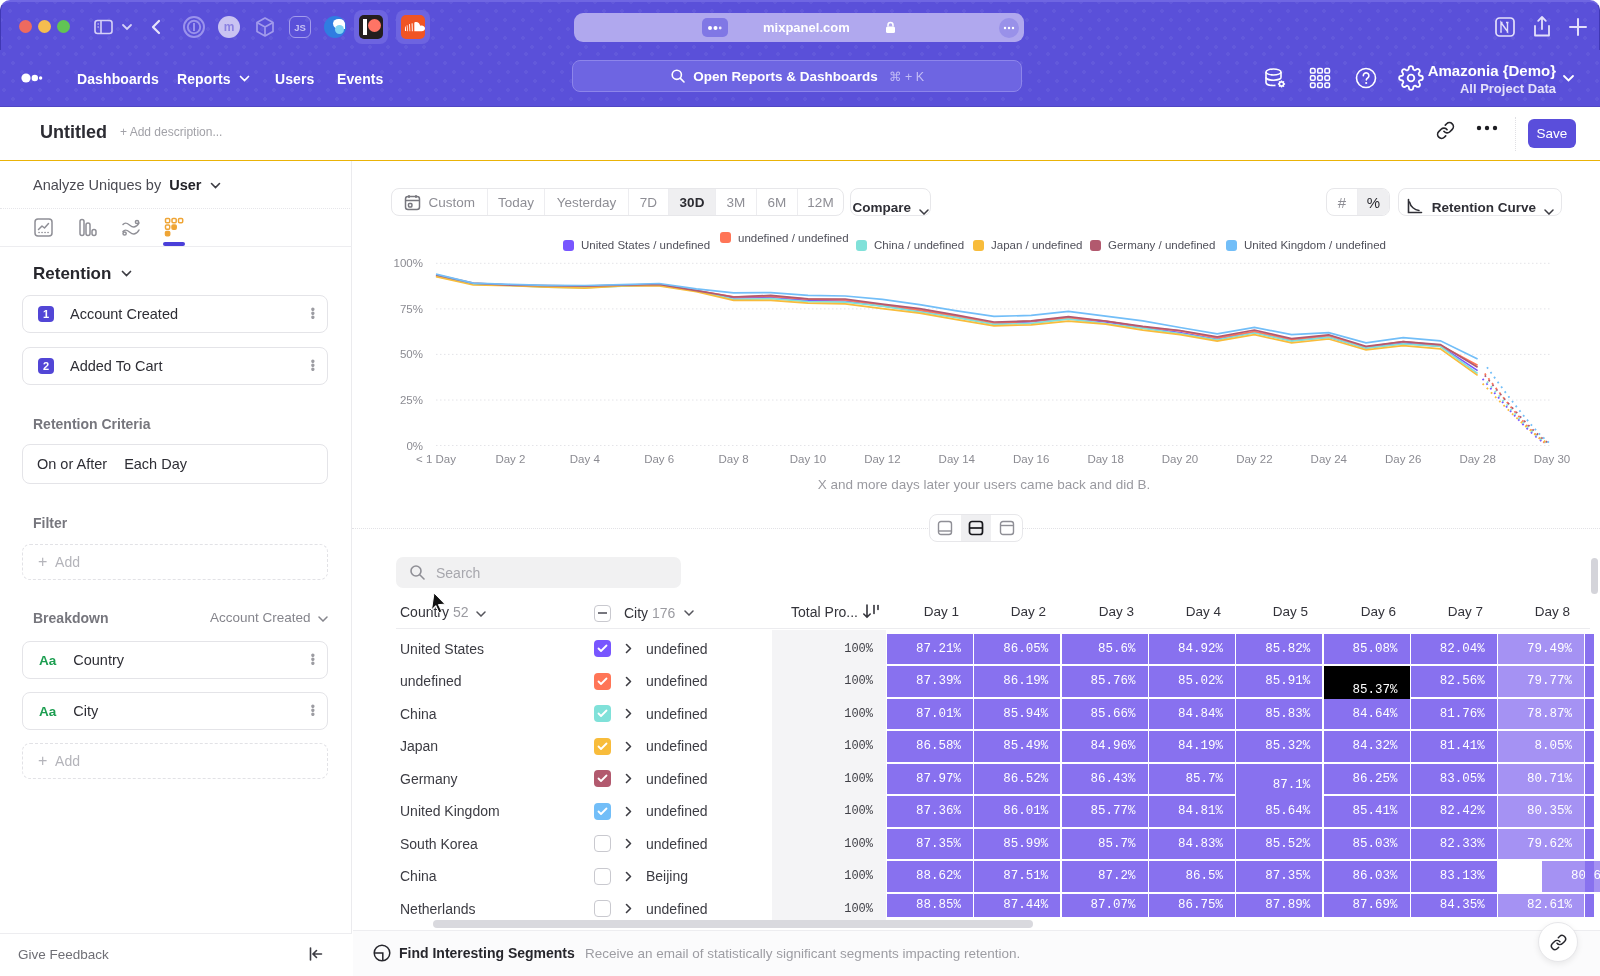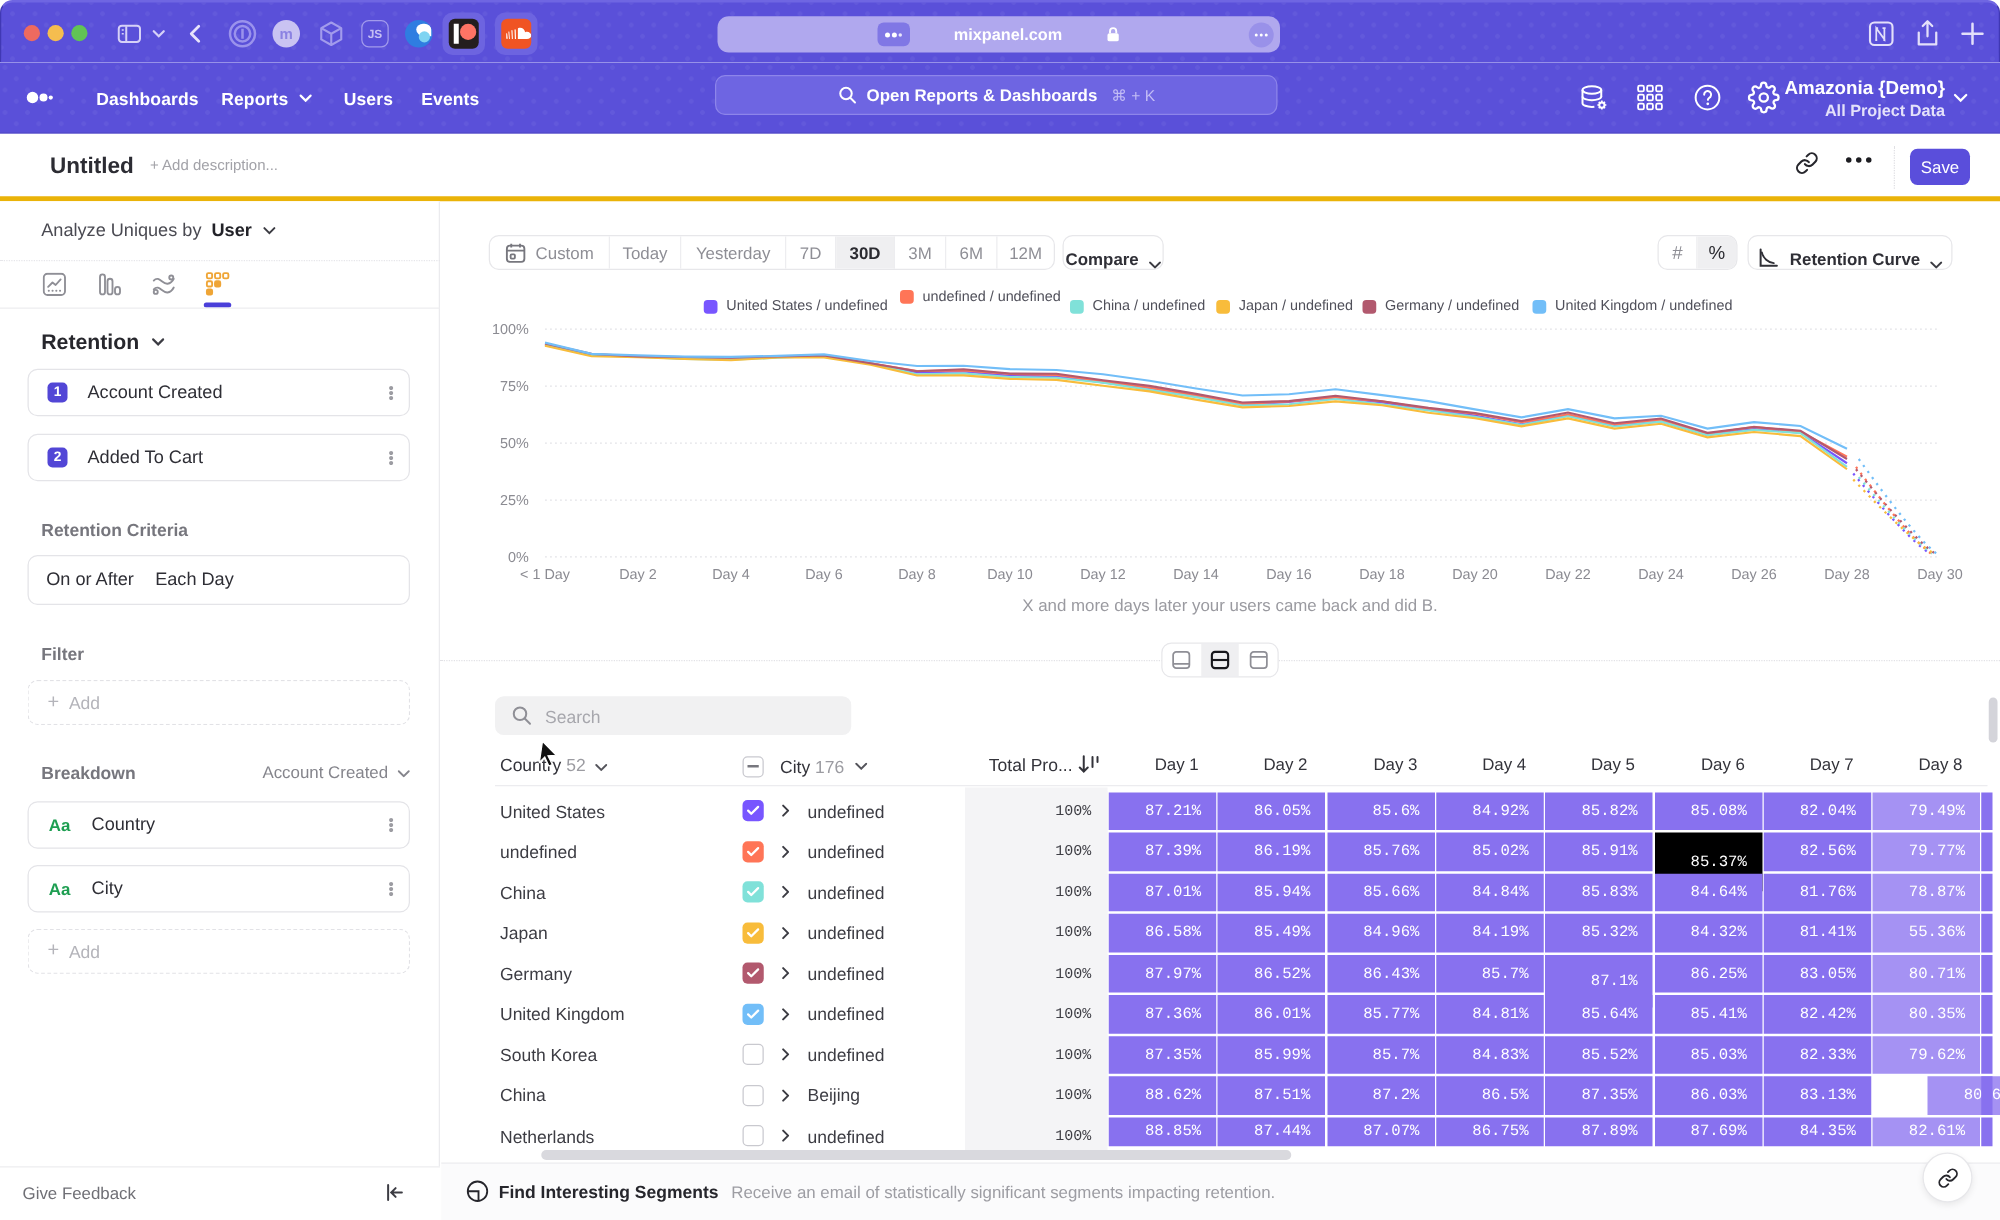--- a/index.html
+++ b/index.html
@@ -19,21 +19,21 @@
  background:#b0a8ee; display:flex; align-items:center; justify-content:center; color:#fff; font-size:13px; font-weight:bold;gap:28px;}
 #addrbadge2 { width:26px; height:19px; border-radius:5px; background:#8077e5; display:flex; align-items:center; justify-content:center; margin-right:7px;}
 #addrmore { position:absolute; right:5px; top:5px; width:20px; height:20px; border-radius:50%; background:#9991e9; display:flex; align-items:center; justify-content:center;}
 
 
 .nav { position:absolute; top:0; height:57px; display:flex; align-items:center; color:#fff; font-size:14px; font-weight:bold; letter-spacing:.1px;}
 #searchpill { position:absolute; left:572px; top:10px; width:450px; height:32px; border-radius:8px; background:#6e65e2; border:1px solid #8d85ea; display:flex; align-items:center; justify-content:center; color:#fff; font-size:13.5px; font-weight:bold;}
 #account { position:absolute; right:44px; top:0; height:57px; display:flex; flex-direction:column; justify-content:center; text-align:right; color:#fff;}
 
 
-#toolbar { position:absolute; left:0; top:107px; width:1600px; height:54px; background:#fff; border-bottom:4px solid #eab308; }
+#toolbar { position:absolute; left:0; top:107px; width:1600px; height:54px; background:#fff; border-bottom:1px solid #eab308; }
 #savebtn { position:absolute; left:1528px; top:12px; width:48px; height:29px; background:#5a4edb; border-radius:6px; color:#fff; font-size:13.5px; display:flex; align-items:center; justify-content:center;}
 
 
 #sidebar { position:absolute; left:0; top:161px; width:352px; height:815px; background:#fff; border-right:1px solid #ebebee; }
 .sideh { color:#76767d; font-size:14px; font-weight:bold; }
 .card { position:absolute; left:22px; width:306px; background:#fff; border:1px solid #e4e4e8; border-radius:8px; display:flex; align-items:center; }
 .badge { width:16px; height:16px; border-radius:4px; background:#5246d6; color:#fff; font-size:11px; font-weight:bold; display:flex; align-items:center; justify-content:center; margin-left:15px;}
 .kebab { position:absolute; right:12px; top:50%; transform:translateY(-50%); color:#9c9ca2; font-size:12px; letter-spacing:0; line-height:4px; text-align:center;}
 .dashcard { position:absolute; left:22px; width:306px; height:36px; border:1px dashed #e2e2e6; border-radius:8px; display:flex; align-items:center; color:#b4b4ba; font-size:14px; }
 .aa { color:#1d9e51; font-size:13.5px; font-weight:bold; margin-left:16px; }
@@ -523,21 +523,21 @@
         <span style="margin-left:14px">undefined</span>
       </div>
 <div class="totcell" style="top:730.0px">100%</div>
 <div class="pcell" style="left:887.0px;top:731.0px;height:30.5px;background:#8871ef">86.58%</div>
 <div class="pcell" style="left:974.3px;top:731.0px;height:30.5px;background:#8871ef">85.49%</div>
 <div class="pcell" style="left:1061.6px;top:731.0px;height:30.5px;background:#8871ef">84.96%</div>
 <div class="pcell" style="left:1148.9px;top:731.0px;height:30.5px;background:#8871ef">84.19%</div>
 <div class="pcell" style="left:1236.2px;top:731.0px;height:30.5px;background:#8871ef">85.32%</div>
 <div class="pcell" style="left:1323.5px;top:731.0px;height:30.5px;background:#8871ef">84.32%</div>
 <div class="pcell" style="left:1410.8px;top:731.0px;height:30.5px;background:#8871ef">81.41%</div>
-<div class="pcell" style="left:1498.1px;top:731.0px;height:30.5px;background:#a592f3">55.36%</div>
+<div class="pcell" style="left:1498.1px;top:731.0px;height:30.5px;background:#a592f3">8.05%</div>
 <div style="position:absolute;left:1585.4px;top:731.0px;width:9px;height:30.5px;background:#8871ef"></div>
 <div class="rowlabel" style="top:763.5px">Germany</div>
 <div class="citycell" style="top:763.5px">
         <div class="chk" style="background:#b2596e">
           <svg width="11" height="9" viewBox="0 0 11 9" fill="none" stroke="#fff" stroke-width="1.8" stroke-linecap="round" stroke-linejoin="round">
             <polyline points="1.5,4.5 4,7 9.5,1.5"></polyline>
           </svg>
         </div>
         <svg style="margin-left:14px" width="7" height="11" viewBox="0 0 7 11" fill="none" stroke="#3c3c43" stroke-width="1.6" stroke-linecap="round" stroke-linejoin="round">
           <polyline points="1.5,1.5 5.5,5.5 1.5,9.5"></polyline>

